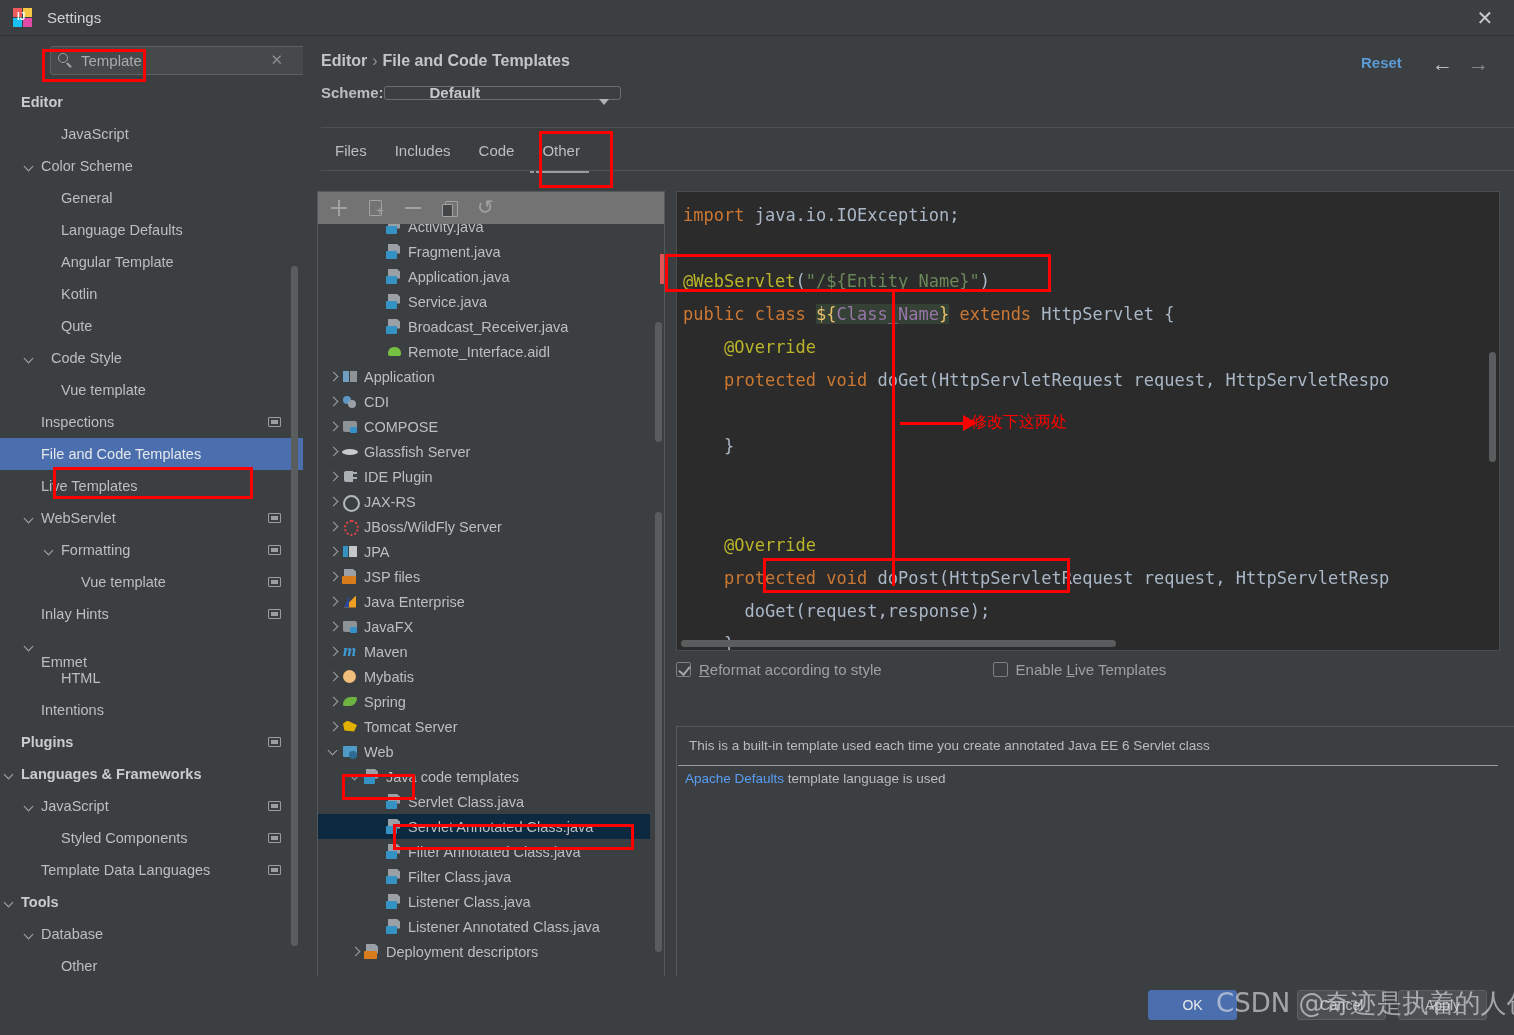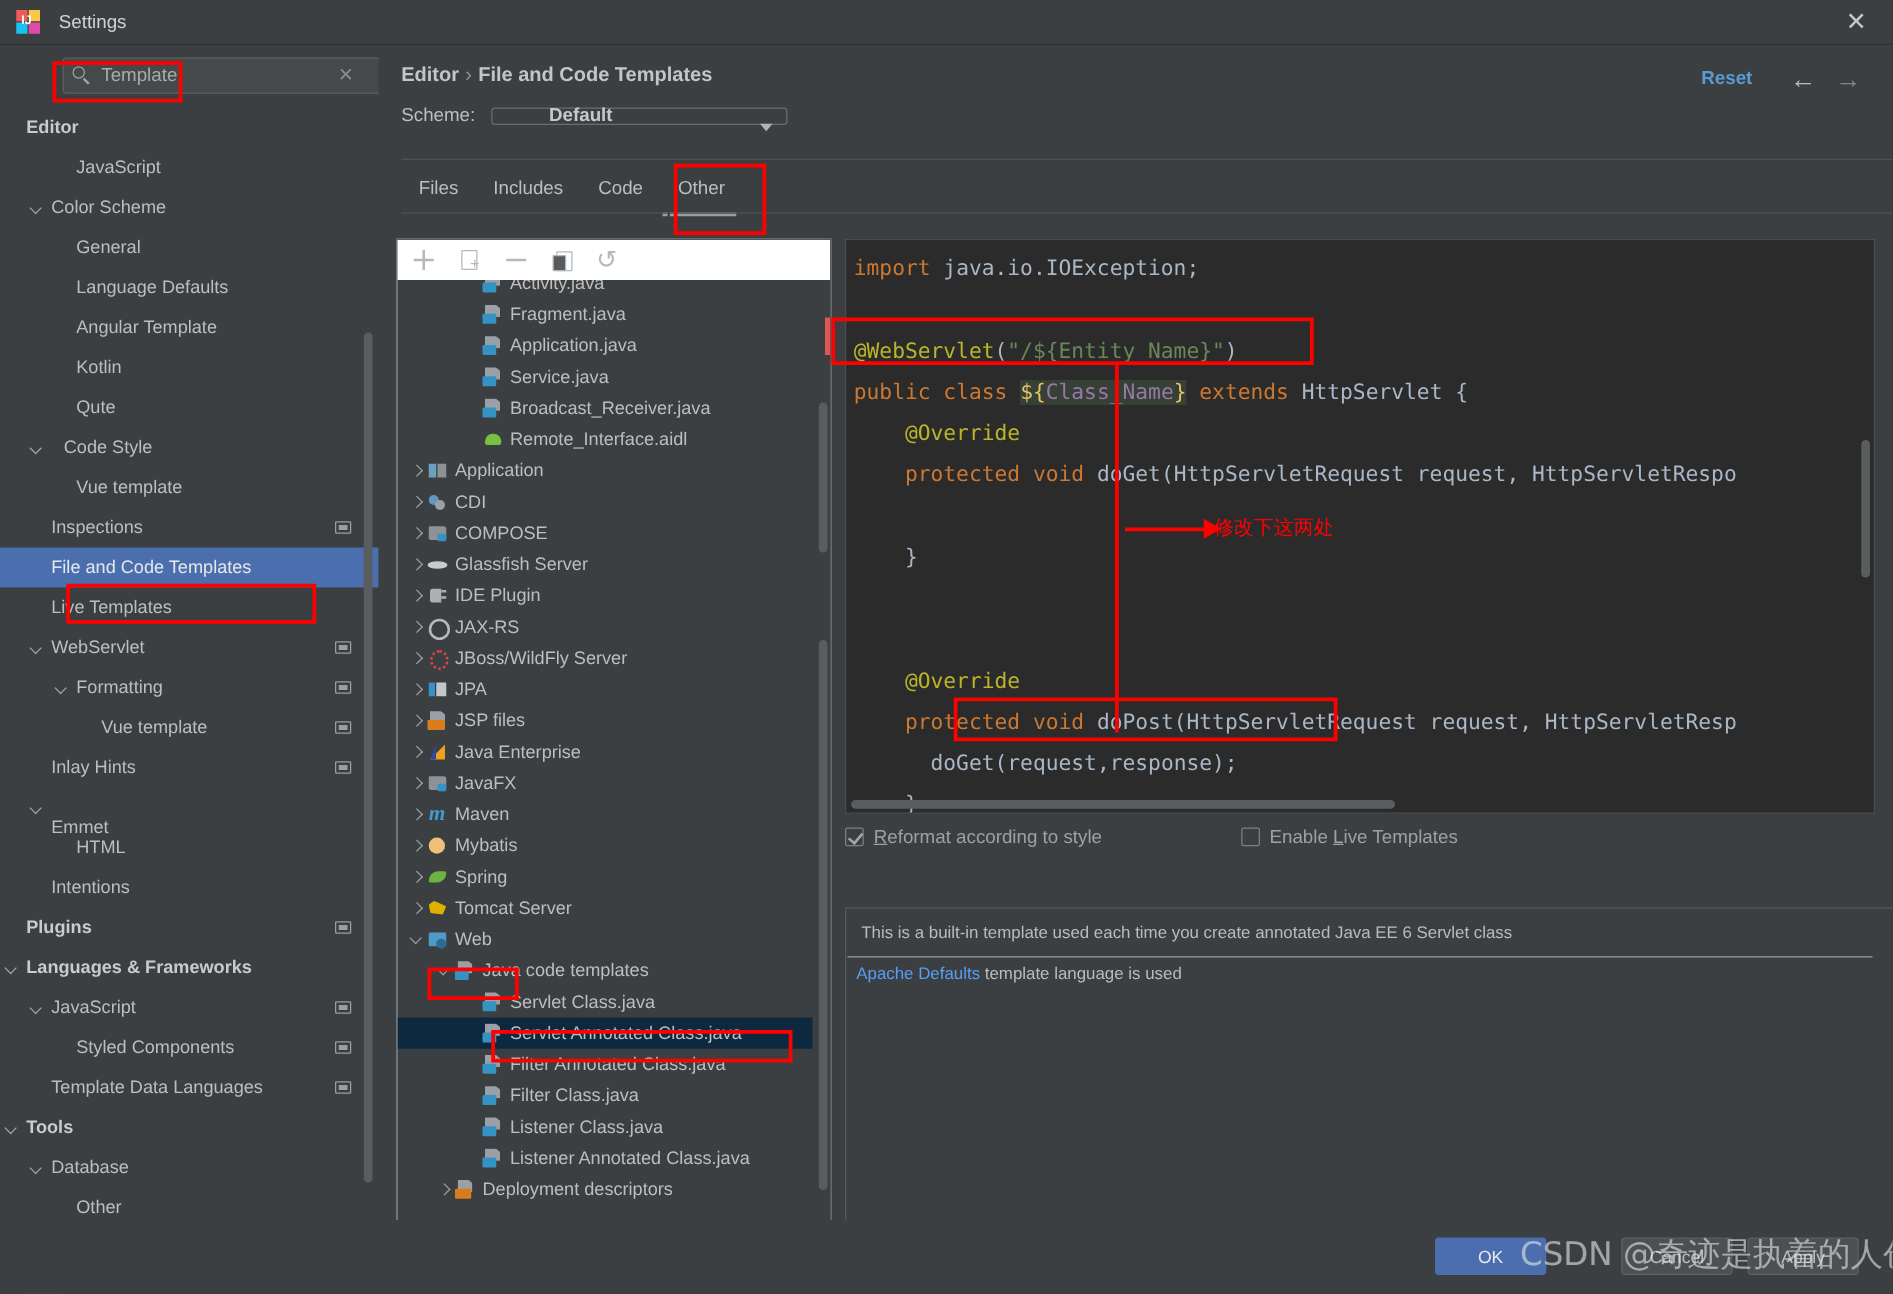--- a/index.html
+++ b/index.html
@@ -100,23 +100,23 @@
   
   .right-panel { position: absolute; left: 303px; top: 36px; width: 1211px; height: 940px; background: #3c3f41; }
   .breadcrumb { position: absolute; left: 18px; top: 16px; font-size: 16px; font-weight: bold; color: #c3c6c8; }
   .breadcrumb .sep { font-weight: normal; color: #8f9294; margin: 0 5px; }
   .reset-link { position: absolute; left: 1058px; top: 18px; font-size: 15px; font-weight: bold; color: #5a9bd5; cursor: pointer; }
   .nav-arrow { position: absolute; top: 16px; font-size: 21px; color: #9ea1a3; }
   .nav-back { left: 1129px; color: #b8bbbd; }
   .nav-fwd  { left: 1165px; color: #82858a; }
 
   .scheme-row { position: absolute; left: 18px; top: 48px; display: flex; align-items: center; }
-  .scheme-label { font-size: 15px; color: #bcbec0; }
+  .scheme-label { font-size: 15px; color: #bcbec0; font-weight: bold; }
   .scheme-select {
-    margin-left: 13px; width: 237px; height: 14px; background: #3c3f41;
+    width: 237px; height: 14px; background: #3c3f41;
     border: 1px solid #6b6e70; border-radius: 3px; display: flex; align-items: center;
     position: relative;
     padding-left: 36px;
   }
   .scheme-select .val { margin-left: 9px; font-size: 15px; font-weight: bold; color: #c6c9cb; }
   .scheme-select .caret {
     position: absolute; right: 11px; top: 12px; width: 0; height: 0;
     border-left: 5px solid transparent; border-right: 5px solid transparent; border-top: 6px solid #b0b3b5;
   }
   .tabs-sep { position: absolute; left: 18px; top: 91px; width: 1193px; height: 1px; background: #4e5153; }
@@ -132,21 +132,21 @@
   }
   .hl-other {
     position: absolute; left: 236px; top: 95px; width: 74px; height: 57px;
     border: 3px solid #ff0000; pointer-events: none; z-index: 6;
   }
   .tabs-bottom { position: absolute; left: 18px; top: 134px; width: 1193px; height: 1px; background: #4e5153; }
 
   
   .tpl-panel {
     position: absolute; left: 14px; top: 155px; width: 348px; height: 808px;
-    background: #ffffff; border: 1px solid #55595b;
+    background: #737373; border: 1px solid #55595b;
   }
   .tpl-toolbar { height: 32px; display: flex; align-items: center; padding-left: 11px; gap: 17px; }
   .tbtn { width: 20px; height: 20px; position: relative; cursor: pointer; opacity: .85; }
   .ic-plus::before, .ic-plus::after { content:""; position:absolute; background:#a9acae; }
   .ic-plus::before { left: 2px; top: 9px; width: 16px; height: 2px; }
   .ic-plus::after  { left: 9px; top: 2px; width: 2px; height: 16px; }
   .ic-minus::before { content:""; position:absolute; left:2px; top:9px; width:16px; height:2px; background:#a9acae; }
   .ic-copytpl { }
   .ic-copytpl::before {
     content:""; position:absolute; left:3px; top:2px; width:11px; height:14px;

